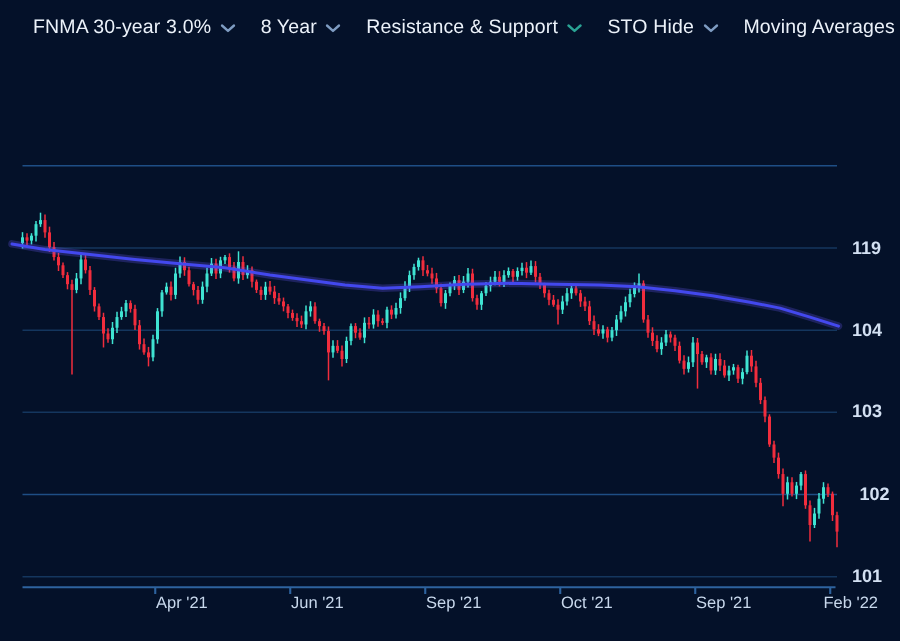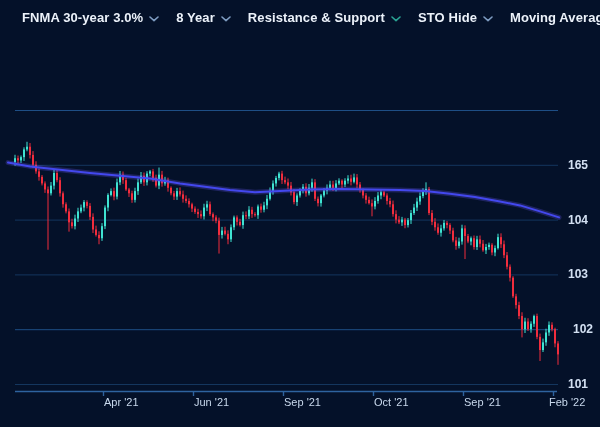--- a/index.html
+++ b/index.html
@@ -1,20 +1,20 @@
 <!DOCTYPE html>
 <html><head>
 <meta charset="utf-8">
 <style>
   html,body{margin:0;padding:0;background:#041129;}
   .screen{position:relative;width:600px;height:427px;background:#041129;overflow:hidden;
           font-family:"Liberation Sans",sans-serif;}
   .toolbar{position:absolute;left:22px;top:10px;display:flex;align-items:center;gap:17px;z-index:5;}
   .hitem{display:flex;align-items:center;gap:6px;cursor:pointer;}
-  .hlabel{color:#ECF2FA;font-size:13px;font-weight:700;letter-spacing:.1px;white-space:nowrap;}
+  .hlabel{color:#ECF2FA;font-size:13px;font-weight:400;letter-spacing:.1px;white-space:nowrap;}
   .chev{margin-top:2px;flex:0 0 auto;}
   .chev-slate{color:#7E9CC2;}
   .chev-teal{color:#2AA394;}
   #chart{position:absolute;left:0;top:0;}
   .ylab{position:absolute;left:568px;width:30px;color:#D3E0F2;font-size:12px;font-weight:600;}
   .xlab{position:absolute;top:396px;color:#C8D8EC;font-size:11px;white-space:nowrap;}
 </style>
 </head>
 <body>
 
@@ -434,21 +434,21 @@
         <rect x="554" y="329.2" width="2" height="14.248000000000275" fill="#F12D3D"></rect>
         <line x1="558" x2="558" y1="341.14398273519134" y2="364.8200000000003" stroke="#F12D3D" stroke-width="1"></line>
         <rect x="557" y="343.44800000000026" width="2" height="10.959999999999411" fill="#F12D3D"></rect>
       </g>
       <g>
         <polyline points="8,162.6 30,166.4 60,169.7 90,173.0 120,175.8 150,178.5 180,183.4 205,186.7 230,190.0 255,192.2 280,191.1 310,189.5 340,188.9 370,189.5 400,190.0 425,191.1 450,193.8 475,197.1 500,201.5 520,205.4 540,211.4 559,217.4" fill="none" stroke="#6A5BFF" stroke-width="5" opacity="0.25" stroke-linecap="round" stroke-linejoin="round"></polyline>
         <polyline points="8,162.6 30,166.4 60,169.7 90,173.0 120,175.8 150,178.5 180,183.4 205,186.7 230,190.0 255,192.2 280,191.1 310,189.5 340,188.9 370,189.5 400,190.0 425,191.1 450,193.8 475,197.1 500,201.5 520,205.4 540,211.4 559,217.4" fill="none" stroke="#4348EE" stroke-width="2" stroke-linecap="round" stroke-linejoin="round"></polyline>
       </g>
     </svg>
 
-  <div class="ylab" style="top:158px;">165</div>
+  <div class="ylab" style="top:158px;">119</div>
   <div class="ylab" style="top:213px;">104</div>
   <div class="ylab" style="top:267px;">103</div>
   <div class="ylab" style="top:322px;text-align:center;">102</div>
   <div class="ylab" style="top:377px;">101</div>
 
   <div class="xlab" style="left:104px;">Apr '21</div>
   <div class="xlab" style="left:194px;">Jun '21</div>
   <div class="xlab" style="left:284px;">Sep '21</div>
   <div class="xlab" style="left:374px;">Oct '21</div>
   <div class="xlab" style="left:464px;">Sep '21</div>

